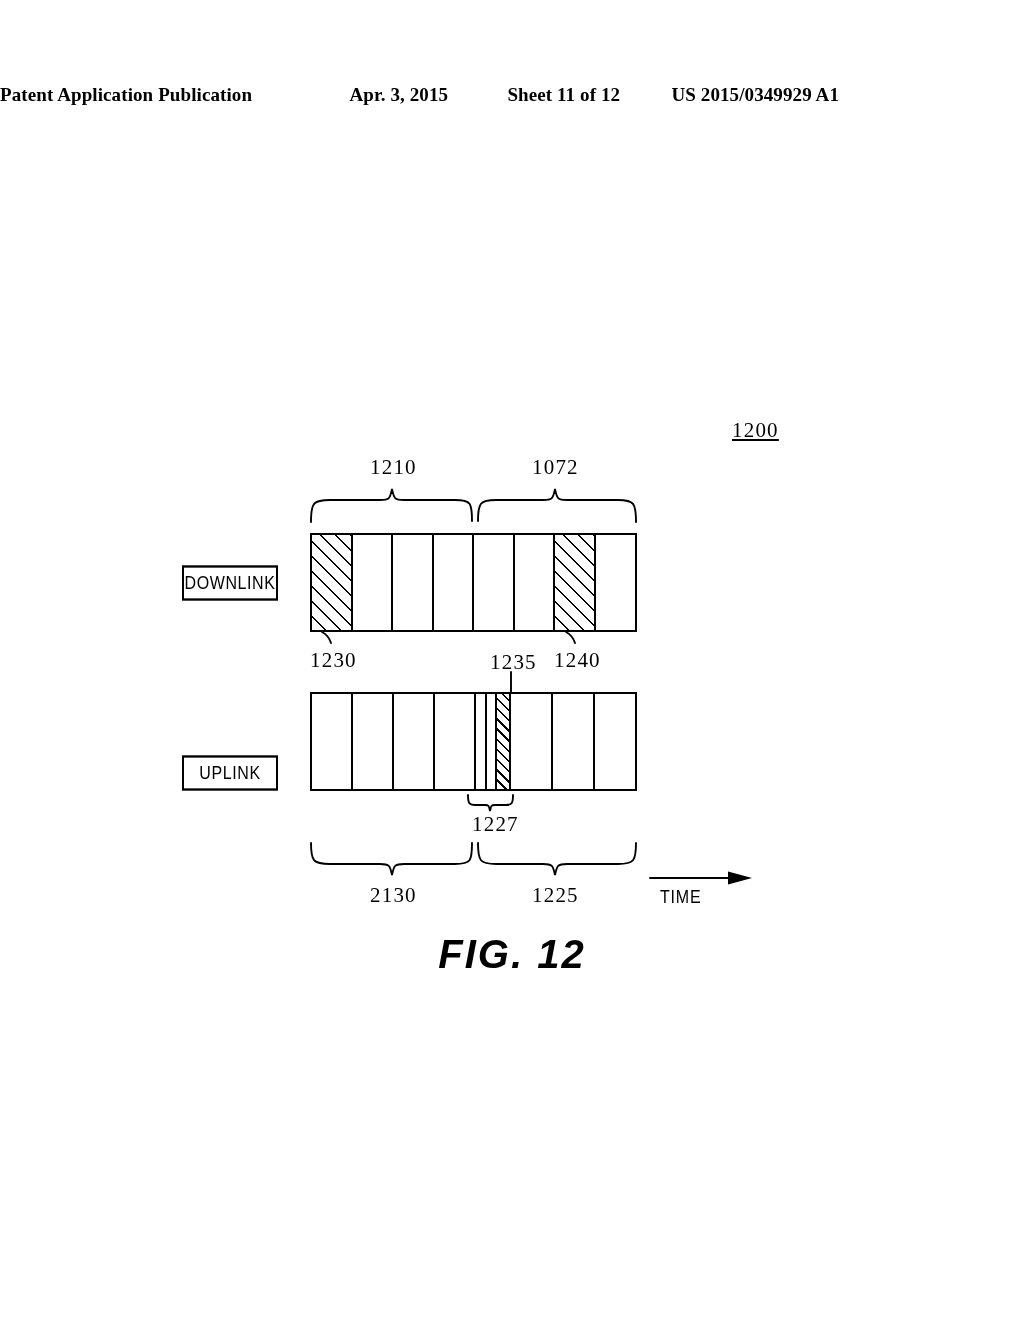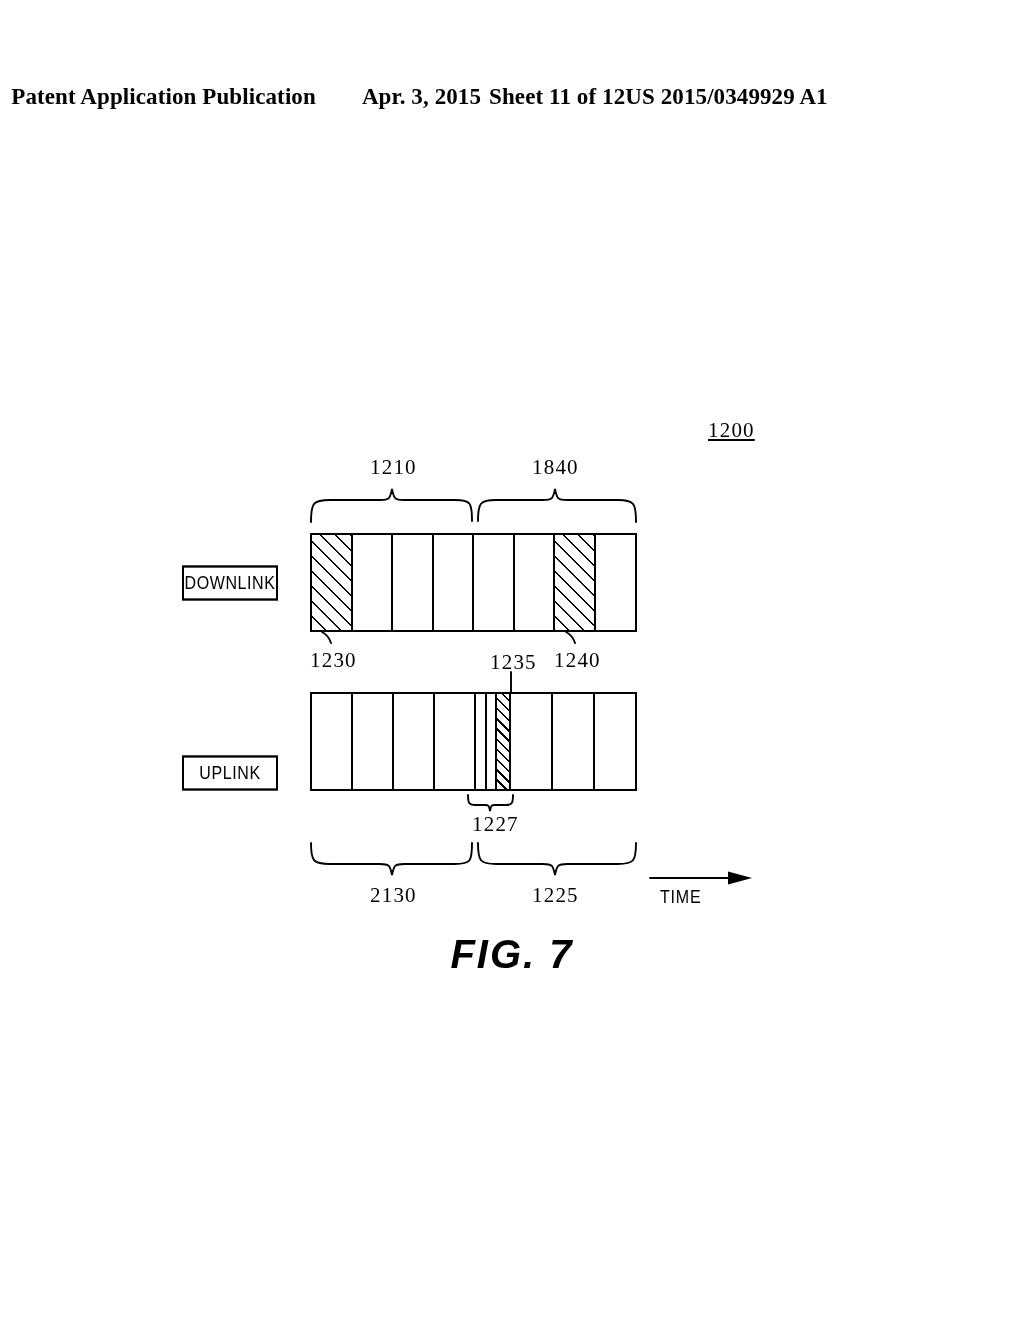--- a/index.html
+++ b/index.html
@@ -17,25 +17,25 @@
     overflow: hidden;
   }
 
   
   .page-header {
     position: absolute;
     top: 84px;
     left: 0;
     width: 839px;
     display: flex;
-    justify-content: center;
+    justify-content: space-between;
     align-items: baseline;
     font-family: "Liberation Serif", serif;
     font-weight: bold;
-    font-size: 23px;
+    font-size: 19px;
     letter-spacing: 0.1px;
     white-space: nowrap;
   }
   .page-header .hdr-pub { }
   .page-header .hdr-date { margin-left: 46px; }
   .page-header .hdr-sheet { margin-left: 8px; }
   .page-header .hdr-pat { }
 
   
   .figure {
@@ -146,24 +146,24 @@
 
 <div class="page-header">
   <span class="hdr-pub">Patent Application Publication</span>
   <span class="hdr-date">Apr. 3, 2015</span>
   <span class="hdr-sheet">Sheet 11 of 12</span>
   <span class="hdr-pat">US 2015/0349929 A1</span>
 </div>
 
 <div class="figure">
 
-  <div class="refnum underlined" style="left:708px; top:418px;">1200</div>
+  <div class="refnum underlined" style="left:732px; top:418px;">1200</div>
 
   <div class="refnum" style="left:370px; top:455px;">1210</div>
-  <div class="refnum" style="left:532px; top:455px;">1840</div>
+  <div class="refnum" style="left:532px; top:455px;">1072</div>
 
   <div class="link-box" style="left:182px; top:568px; width:92px; height:26px;">
     <span>DOWNLINK</span>
   </div>
 
   <div class="frame-row" style="left:310px; top:533px; width:327px; height:99px;">
     <div class="slot hatch" style="width:41px;"></div>
     <div class="slot" style="width:41px;"></div>
     <div class="slot" style="width:41px;"></div>
     <div class="slot" style="width:41px;"></div>
@@ -248,15 +248,15 @@
                C 553,864 553,866 555,875
                C 557,866 557,864 567,864
                L 618,864
                C 634,864 636,861 636,843"></path>
 
       <line x1="650" y1="878" x2="730" y2="878" stroke-width="1.9"></line>
     </g>
     <polygon points="728,871.5 752,878 728,884.5" fill="#000" stroke="none"></polygon>
   </svg>
 
-  <div class="fig-caption">FIG.  7</div>
+  <div class="fig-caption">FIG.  12</div>
 
 </div>
 
 </body></html>

